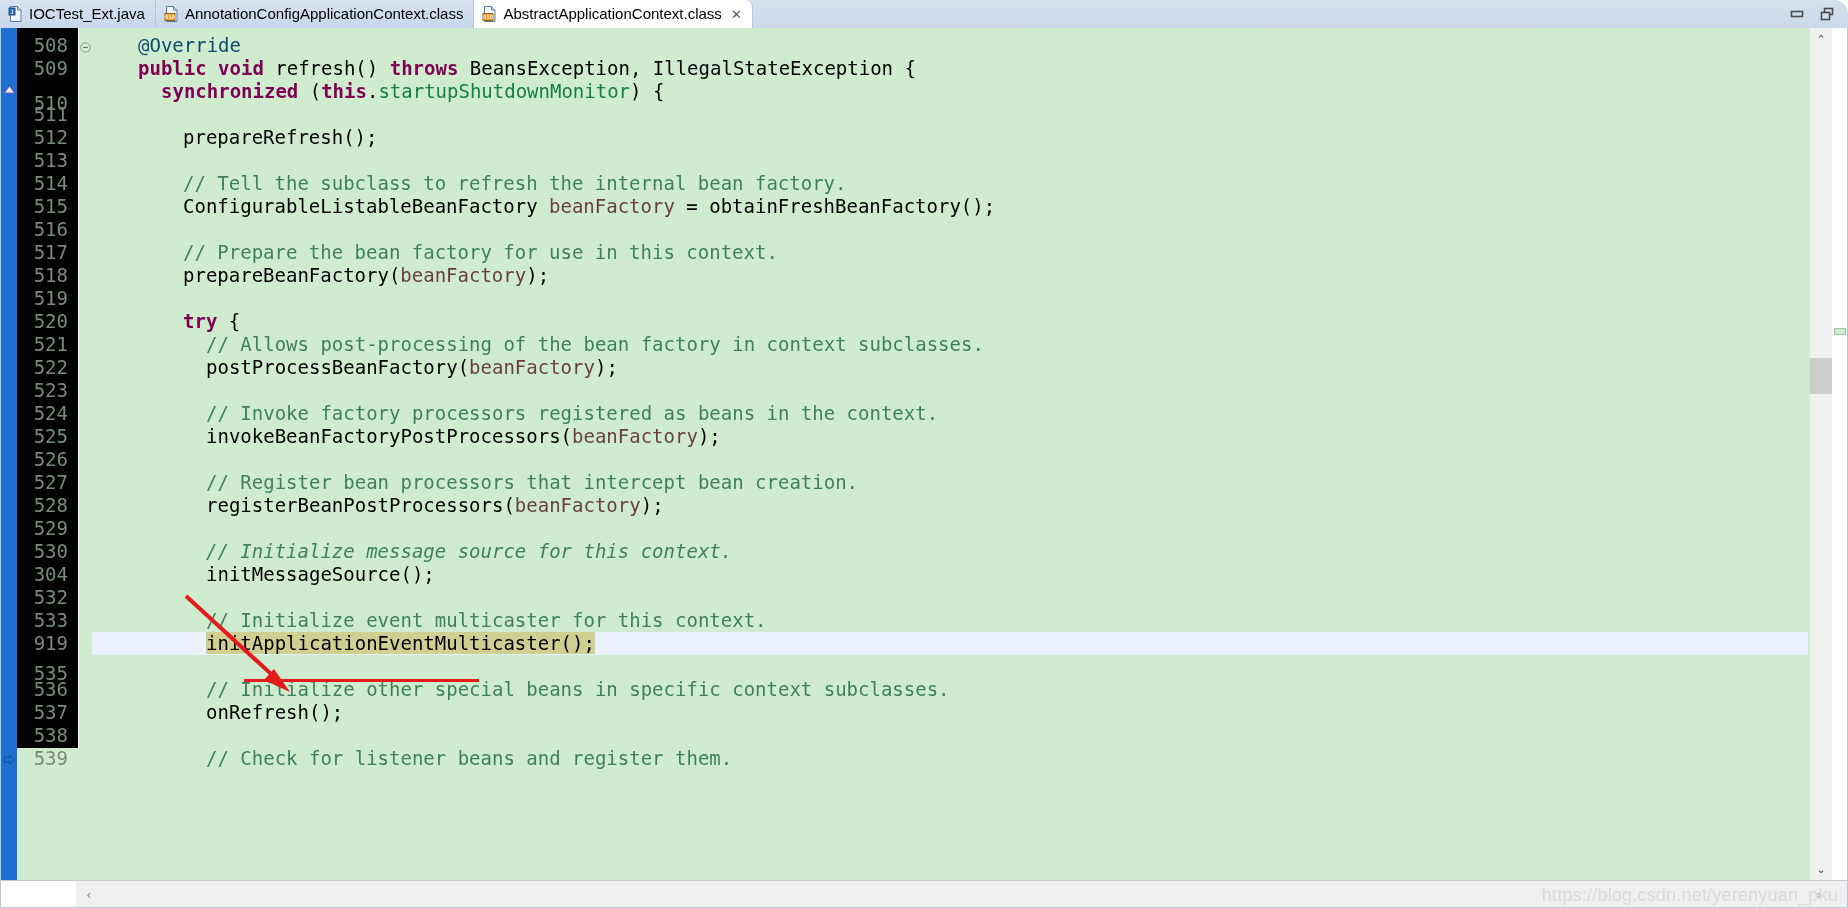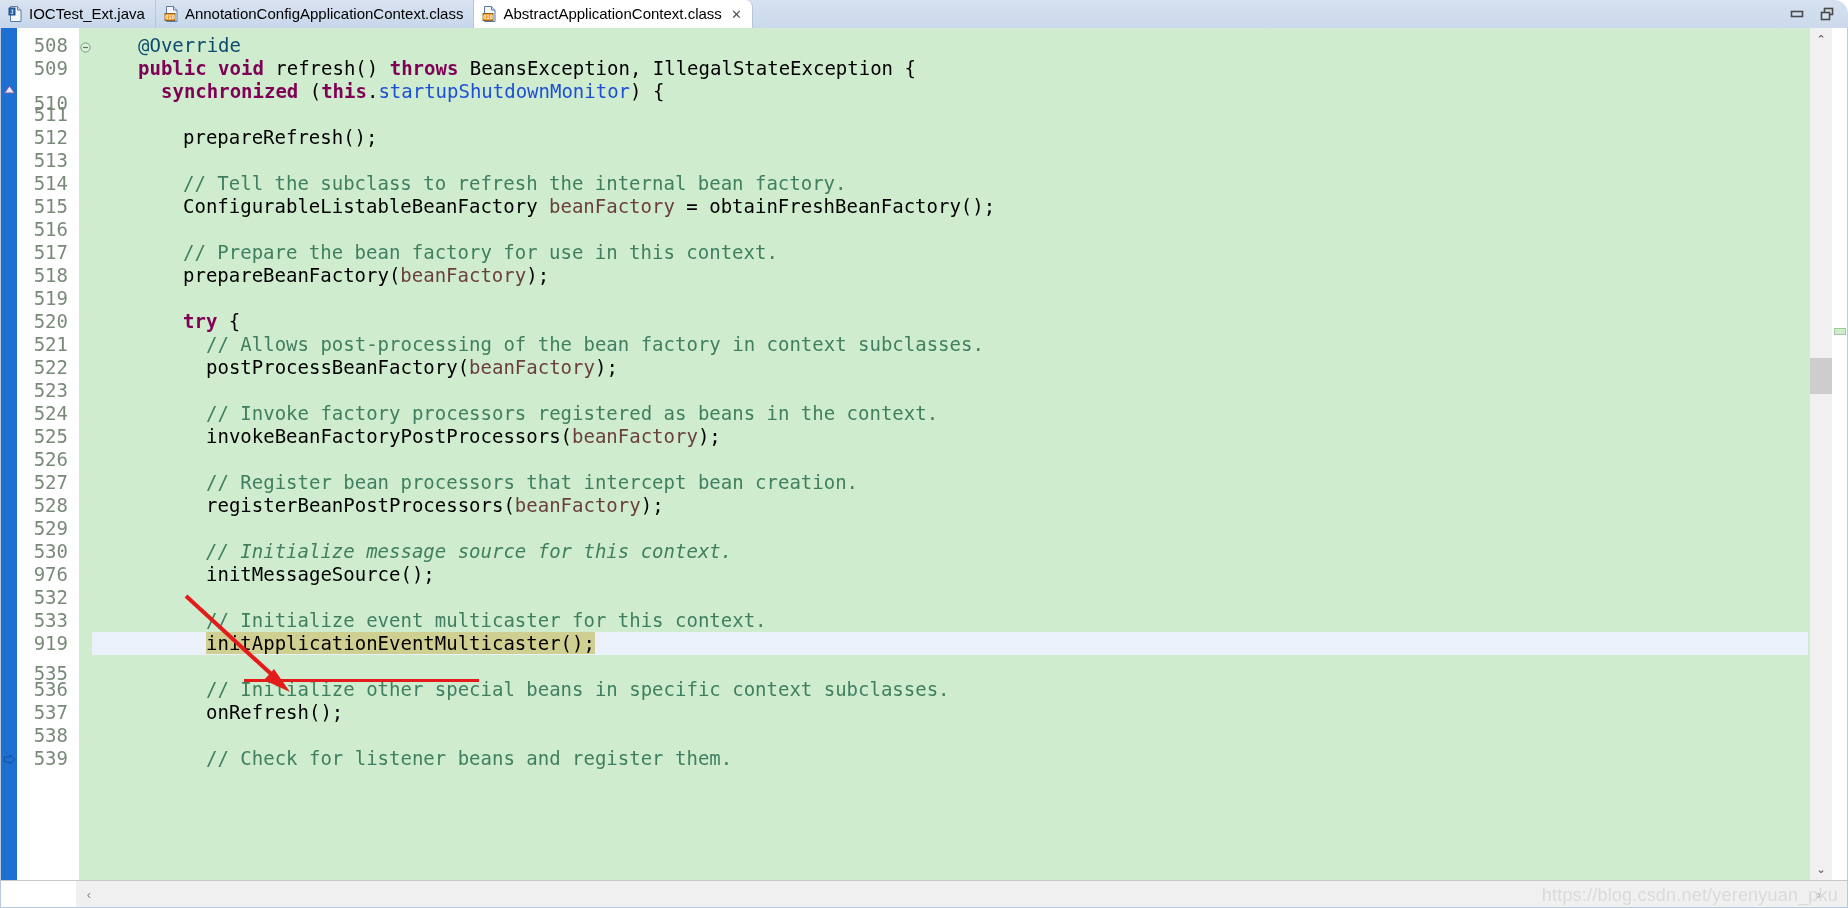--- a/index.html
+++ b/index.html
@@ -103,22 +103,22 @@
   }
   .anno-marker {
     position: absolute;
     left: 3px;
     width: 11px; height: 9px;
   }
   
   .gutter {
     position: absolute;
     left: 17px; top: 0;
-    width: 62px; height: 880px;
-    background: #ffffff;
+    width: 62px; height: 720px;
+    background: #000000;
     border-right: 1px solid #ffffff;
     box-sizing: border-box;
   }
   .folding {
     position: absolute;
     left: 79px; top: 0;
     width: 13px; height: 852px;
     background: #cfeccf;
   }
   .code-area {
@@ -161,21 +161,21 @@
     height: 23px;
     background: #eaf1fb;
   }
   .sel-hl {
     background: #cfcf92;
   }
 
   
   .t-kw   { color: #7f0055; font-weight: bold; }
   .t-cmt  { color: #3f7f5f; }
-  .t-fld  { color: #1d4ed8; }
+  .t-fld  { color: #15803d; }
   .t-loc  { color: #6a3e3e; }
   .t-ann  { color: #0c4a6e; }
   .t-plain{ color: #000000; }
 
   .redunderline {
     position: absolute;
     height: 0;
     border-top: 3px solid #e41b1b;
   }
   .arrow-svg {
@@ -351,21 +351,21 @@
         <div class="ln" style="top: 305px;">521</div>
         <div class="ln" style="top: 328px;">522</div>
         <div class="ln" style="top: 351px;">523</div>
         <div class="ln" style="top: 374px;">524</div>
         <div class="ln" style="top: 397px;">525</div>
         <div class="ln" style="top: 420px;">526</div>
         <div class="ln" style="top: 443px;">527</div>
         <div class="ln" style="top: 466px;">528</div>
         <div class="ln" style="top: 489px;">529</div>
         <div class="ln" style="top: 512px;">530</div>
-        <div class="ln" style="top: 535px;">976</div>
+        <div class="ln" style="top: 535px;">304</div>
         <div class="ln" style="top: 558px;">532</div>
         <div class="ln" style="top: 581px;">533</div>
         <div class="ln" style="top: 604px;">919</div>
         <div class="ln" style="top: 624px; margin-top: 10px;">535</div>
         <div class="ln" style="top: 650px;">536</div>
         <div class="ln" style="top: 673px;">537</div>
         <div class="ln" style="top: 696px;">538</div>
         <div class="ln" style="top: 719px;">539</div>
       </div>
     <div class="folding" id="folding-host">

